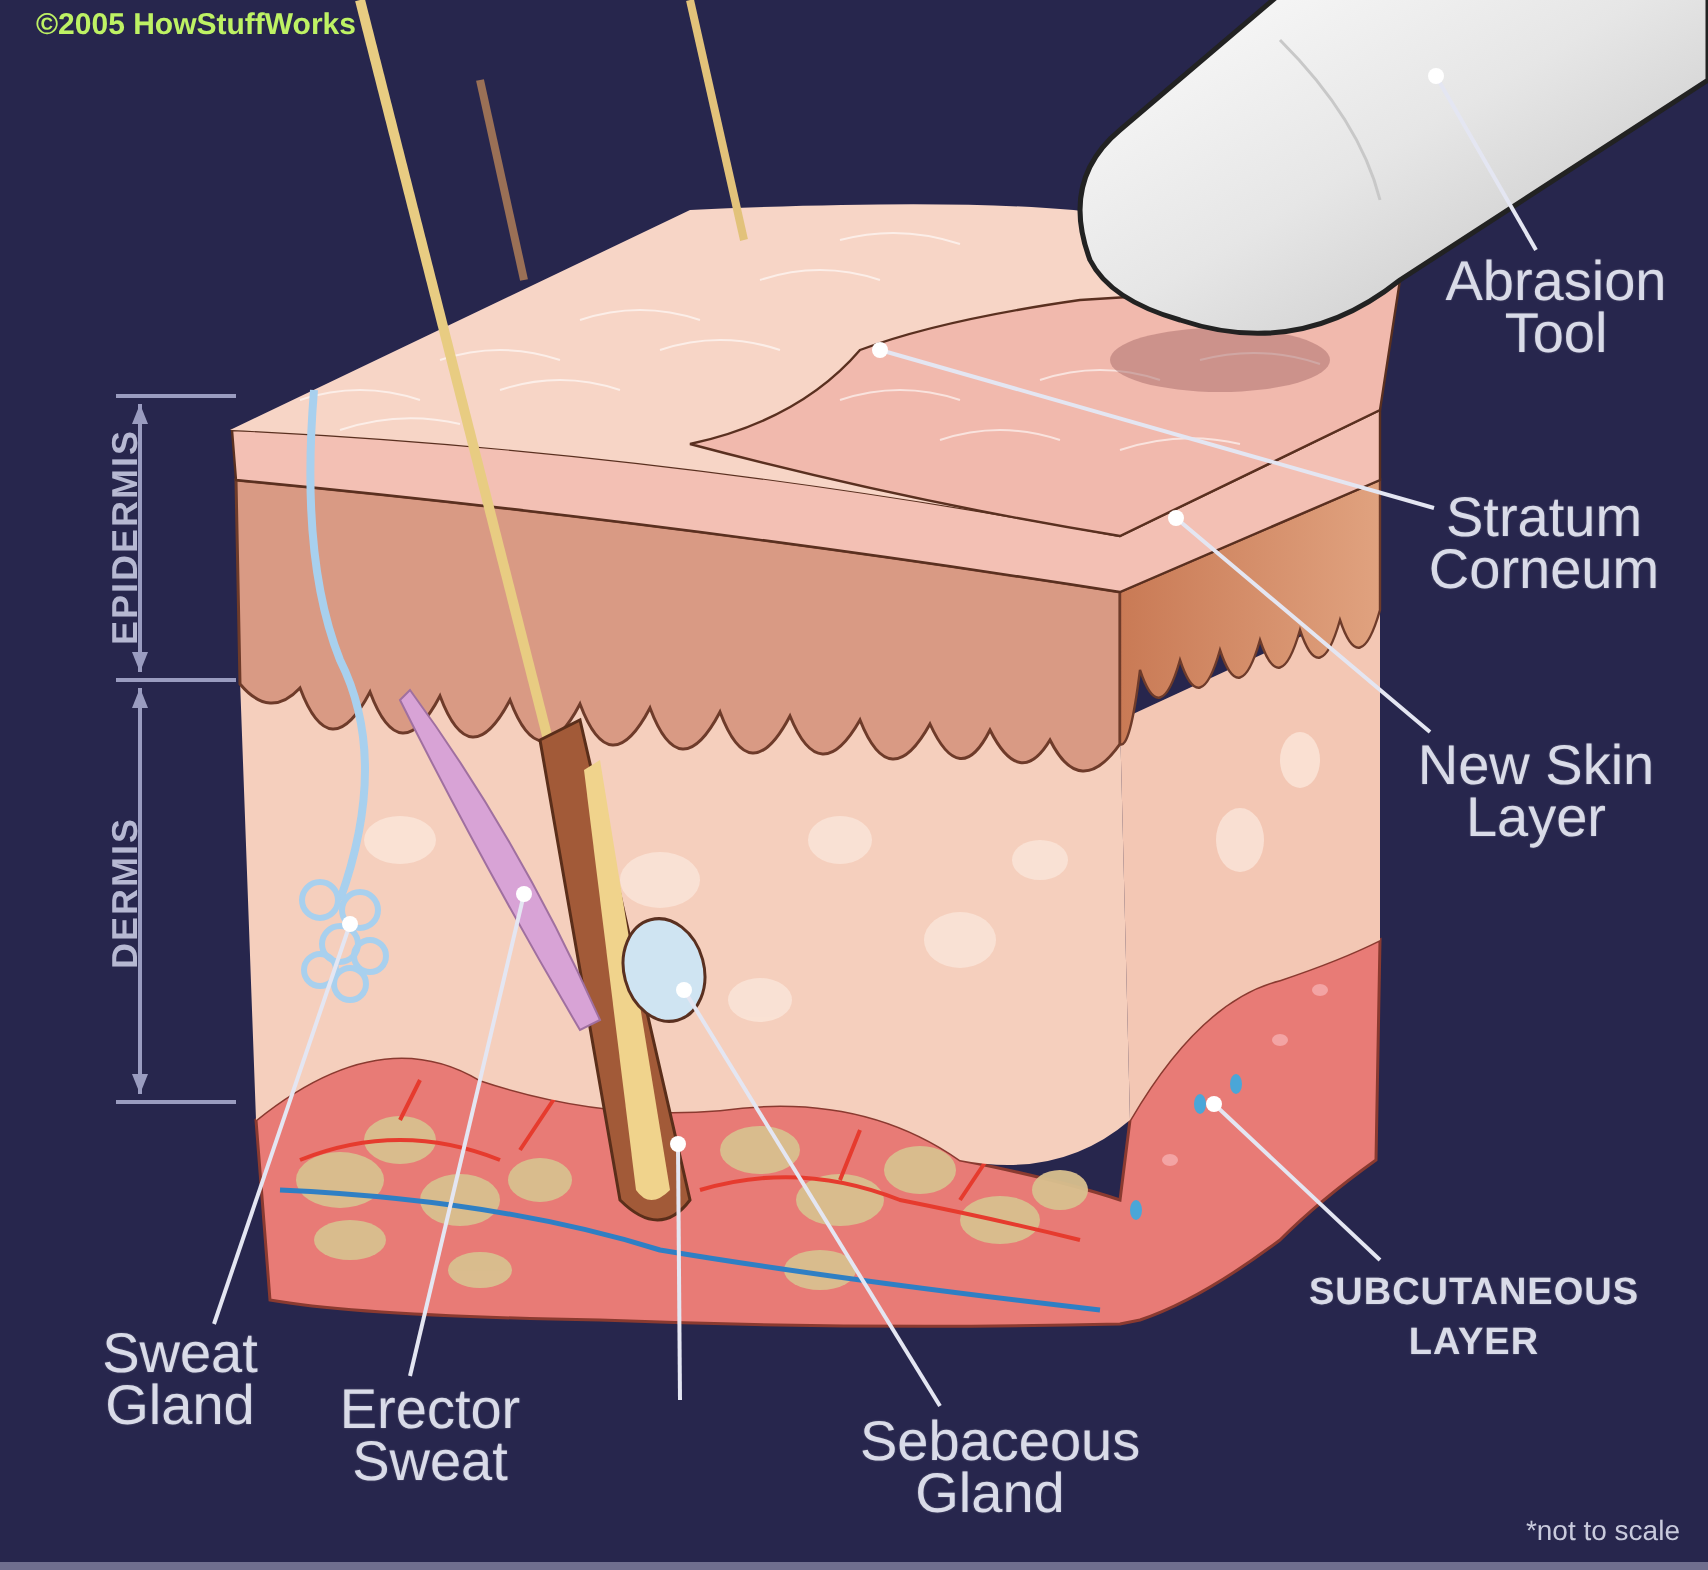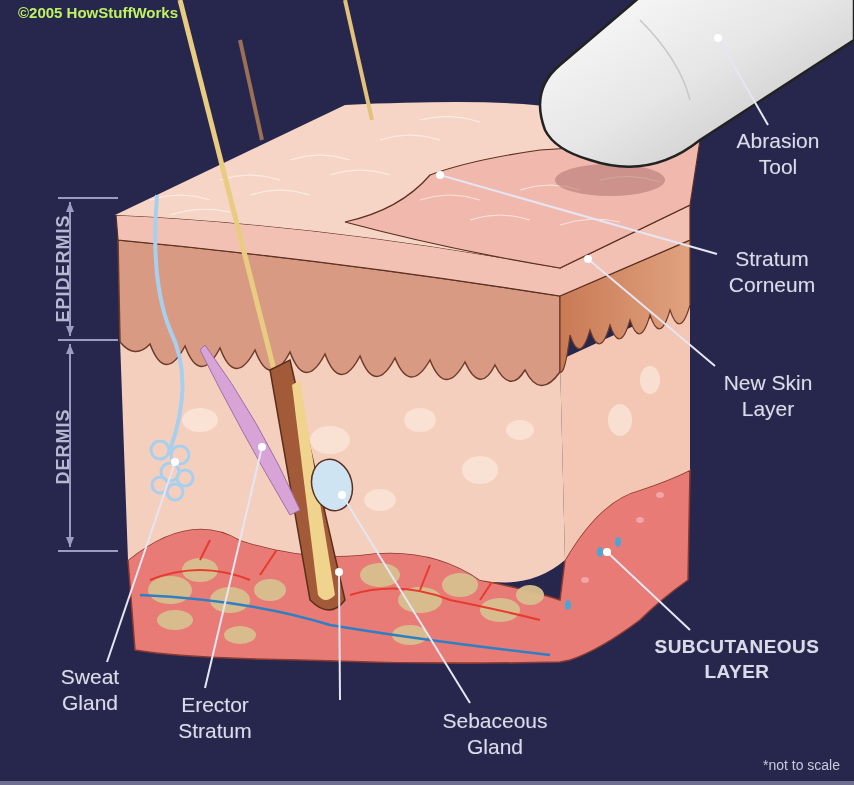--- a/index.html
+++ b/index.html
@@ -4,21 +4,21 @@
   <style>
     html, body { margin: 0; padding: 0; }
     body {
       width: 854px; height: 785px; overflow: hidden;
       background: #27264d;
       font-family: "Liberation Sans", sans-serif;
     }
     .stage { position: relative; width: 854px; height: 785px; background: #27264d; }
     .stage svg.art { position: absolute; left: 0; top: 0; }
     .lbl {
-      position: absolute; color: #d9dbe8; font-size: 21px; line-height: 26px;
+      position: absolute; color: #d9dbe8; font-size: 28px; line-height: 26px;
       text-align: center; white-space: pre-line;
       font-family: "Liberation Sans", sans-serif;
       text-shadow: 0 0 1px rgba(255,255,255,0.3);
     }
     .lbl.caps { font-weight: bold; font-size: 19px; line-height: 25px; letter-spacing: 0.5px; }
     .copyright {
       position: absolute; left: 18px; top: 4px; color: #bef264;
       font-weight: bold; font-size: 15px; font-family: "Liberation Sans", sans-serif;
     }
     .scale-note {
@@ -182,19 +182,19 @@
 Tool</div>
   <div class="lbl" style="left:712px; top:246px; width:120px;text-align:center;">Stratum
 Corneum</div>
   <div class="lbl" style="left:708px; top:370px; width:120px;">New Skin
 Layer</div>
   <div class="lbl caps" style="left:632px; top:634px; width:210px;">SUBCUTANEOUS
 LAYER</div>
   <div class="lbl" style="left:40px; top:664px; width:100px;">Sweat
 Gland</div>
   <div class="lbl" style="left:160px; top:692px; width:110px;">Erector
-Stratum</div>
+Sweat</div>
   <div class="lbl" style="left:430px; top:708px; width:130px;">Sebaceous
 Gland</div>
 
   <div class="scale-note">*not to scale</div>
   <div class="bottom-bar"></div>
 </div>
 
 </body></html>

